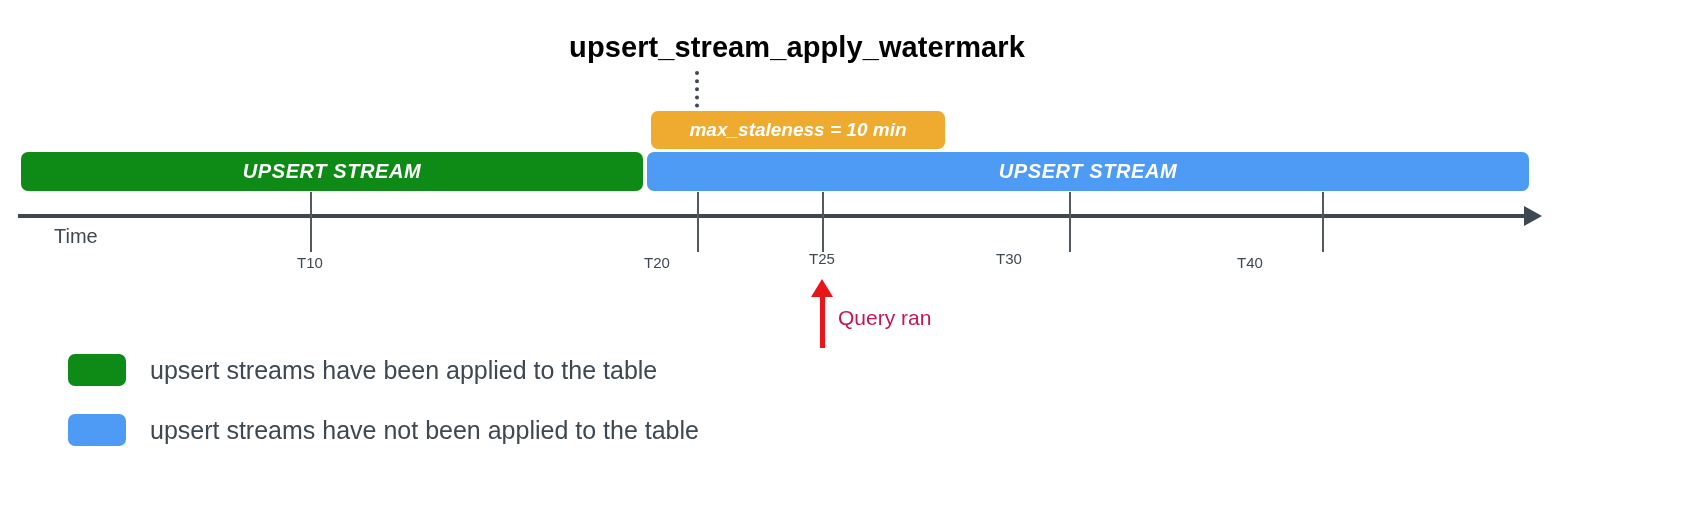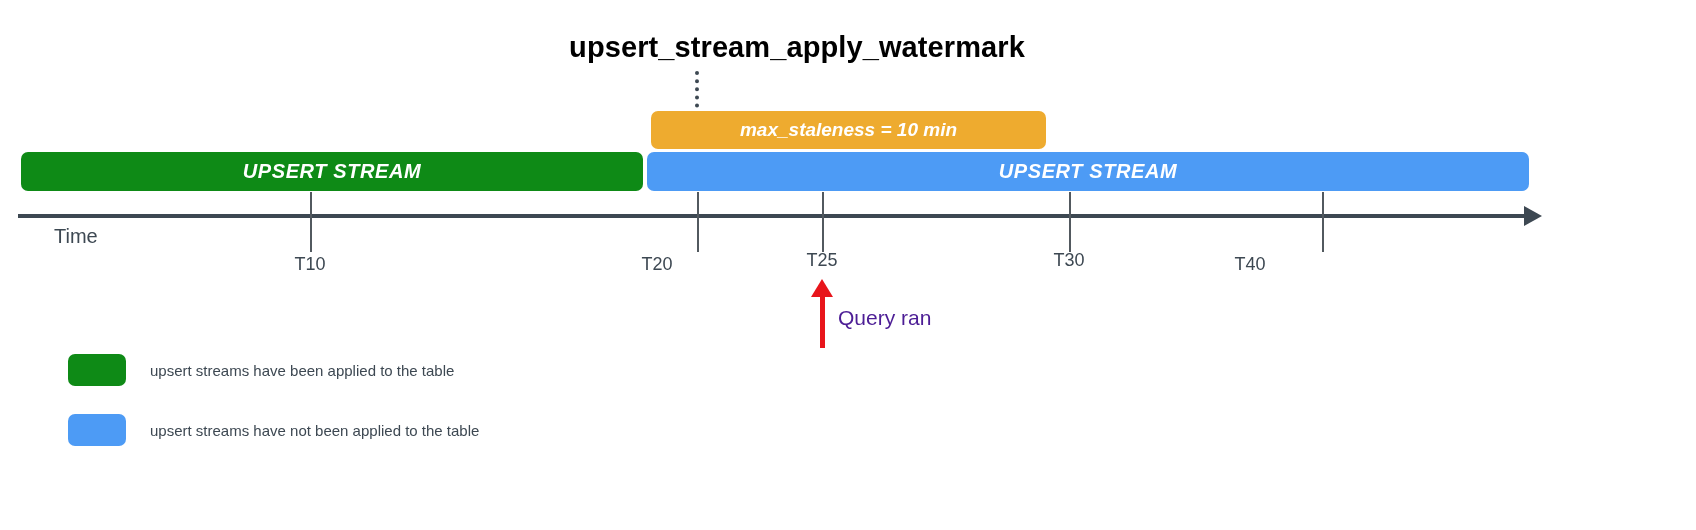--- a/index.html
+++ b/index.html
@@ -30,21 +30,21 @@
   }
 
   .bar{
     position:absolute;
     display:flex;align-items:center;justify-content:center;
     color:#ffffff;
     font-weight:bold;font-style:italic;
     white-space:nowrap;
   }
   .bar-staleness{
-    left:651px;top:111px;width:395px;height:38px;
+    left:651px;top:111px;width:294px;height:38px;
     background:#eeab2f;
     border-radius:7px;
     font-size:19px;
   }
   .bar-green{
     left:21px;top:152px;width:622px;height:39px;
     background:#0e8a16;
     border-radius:7px;
     font-size:20px;
     letter-spacing:0.6px;
@@ -72,21 +72,21 @@
     border-left:18px solid #3d4852;
   }
   .tick{
     position:absolute;
     top:192px;height:60px;width:0;
     border-left:2px solid #52595f;
   }
   .tick-label{
     position:absolute;
     top:254px;
-    font-size:18px;color:#3d4852;
+    font-size:15px;color:#3d4852;
     text-align:center;width:90px;
     white-space:nowrap;
   }
   .time-label{
     position:absolute;
     left:22px;top:225px;
     font-size:20px;color:#3d4852;margin-left:32px;
   }
 
   .query-arrow-shaft{
@@ -99,37 +99,37 @@
     position:absolute;
     left:811px;top:279px;
     width:0;height:0;
     border-left:11px solid transparent;
     border-right:11px solid transparent;
     border-bottom:18px solid #e8151b;
   }
   .query-label{
     position:absolute;
     left:838px;top:306px;
-    font-size:21px;color:#4c1d95;
+    font-size:21px;color:#be185d;
     white-space:nowrap;
   }
 
   .legend-row{
     position:absolute;
     left:68px;
     display:flex;align-items:center;
   }
   .legend-row-1{top:354px;}
   .legend-row-2{top:414px;}
   .legend-swatch{
     width:58px;height:32px;border-radius:7px;
   }
   .legend-text{
     margin-left:24px;
-    font-size:15px;color:#3d4852;
+    font-size:25px;color:#3d4852;
     white-space:nowrap;
   }
 </style>
 </head>
 <body>
 
 <div id="stage">
 
   <div class="title">
     <span class="title-inner">upsert_stream_apply_watermark</span>
@@ -156,21 +156,21 @@
   <div class="tick" style="left:310px"></div>
   <div class="tick-label" style="left:265px">T10</div>
 
   <div class="tick" style="left:697px"></div>
   <div class="tick-label" style="left:612px">T20</div>
 
   <div class="tick" style="left:822px"></div>
   <div class="tick-label" style="left:777px;top:250px">T25</div>
 
   <div class="tick" style="left:1069px"></div>
-  <div class="tick-label" style="left:1024px;top:250px">T30</div>
+  <div class="tick-label" style="left:964px;top:250px">T30</div>
 
   <div class="tick" style="left:1322px"></div>
   <div class="tick-label" style="left:1205px">T40</div>
 
   <div class="query-arrow-head"></div>
   <div class="query-arrow-shaft"></div>
   <div class="query-label">Query ran</div>
 
   <div class="legend-row legend-row-1">
     <div class="legend-swatch" style="background:#0e8a16"></div>

